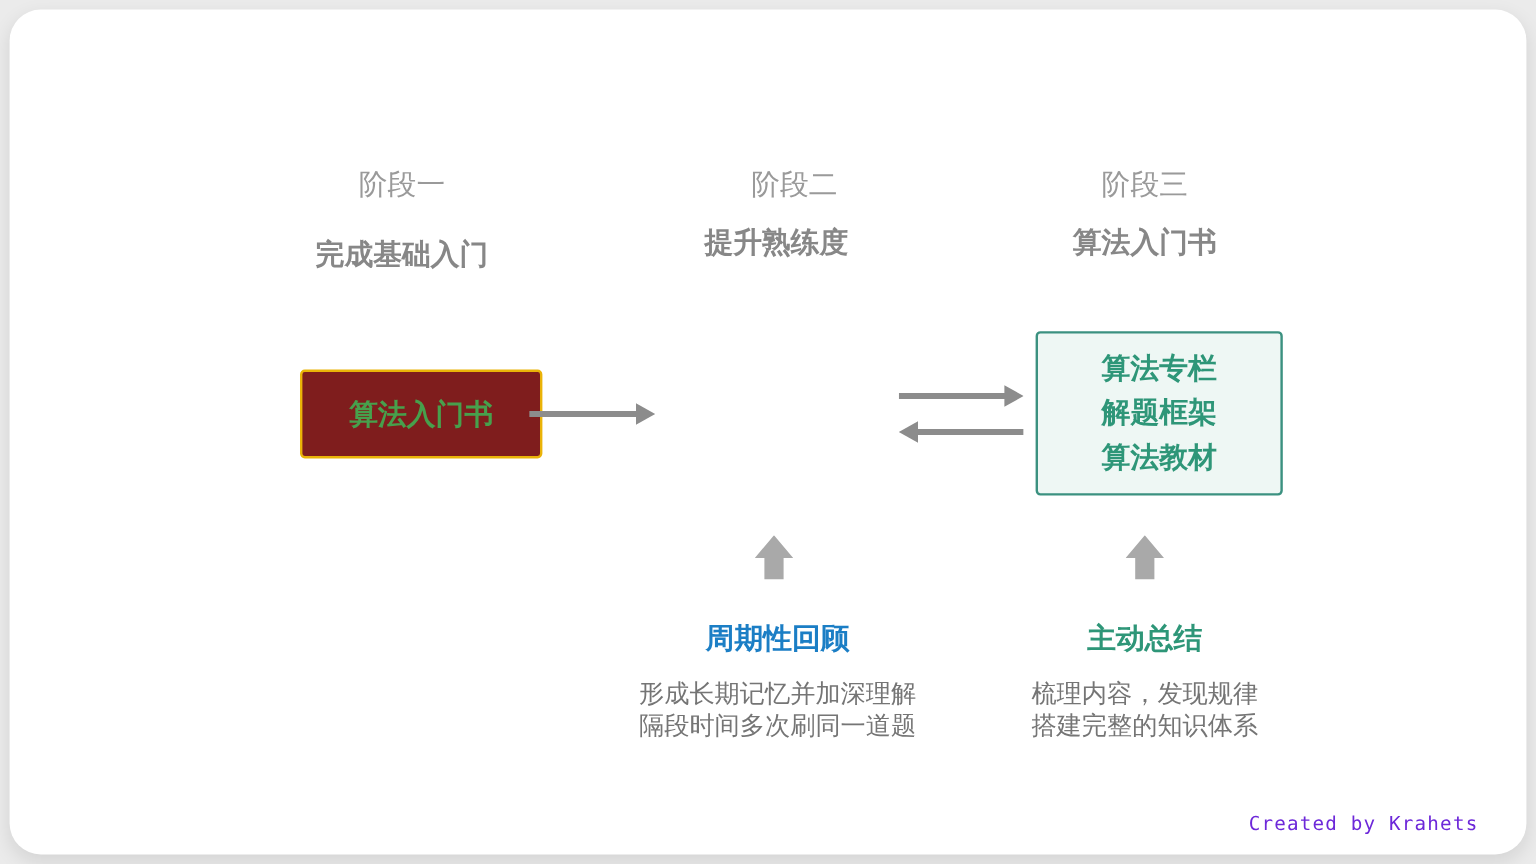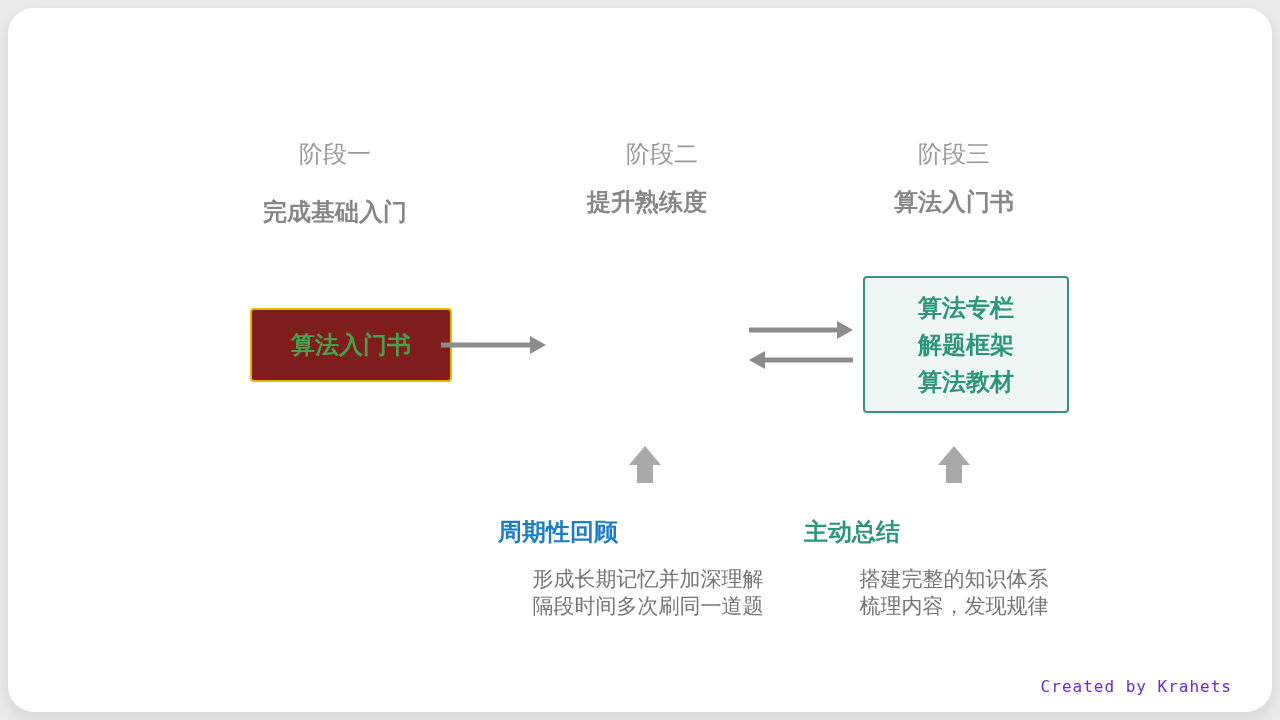--- a/index.html
+++ b/index.html
@@ -64,21 +64,21 @@
     color: #2e9678;
     flex-direction: column;
     line-height: 37px;
   }
   .arrow {
     position: absolute;
   }
   .ann-title {
     position: absolute;
     width: 300px;
-    text-align: left;
+    text-align: center;
     font-size: 24px;
     font-weight: bold;
   }
   .ann-title.blue { color: #1b7ec5; }
   .ann-title.teal { color: #2e9678; font-family: Liberation Mono, monospace; }
   .ann-desc {
     position: absolute;
     width: 320px;
     text-align: center;
     font-size: 21px;
@@ -143,19 +143,19 @@
   </svg>
 
   <div class="ann-title blue" style="left:490px; top:508px;">周期性回顾</div>
   <div class="ann-desc" style="left:480px; top:557px;">
     <div>形成长期记忆并加深理解</div>
     <div>隔段时间多次刷同一道题</div>
   </div>
 
   <div class="ann-title teal" style="left:796px; top:508px;">主动总结</div>
   <div class="ann-desc" style="left:786px; top:557px;">
+    <div>梳理内容，发现规律</div>
     <div>搭建完整的知识体系</div>
-    <div>梳理内容，发现规律</div>
   </div>
 
   <div class="credit">Created by Krahets</div>
 
 </div>
 
 </body></html>

